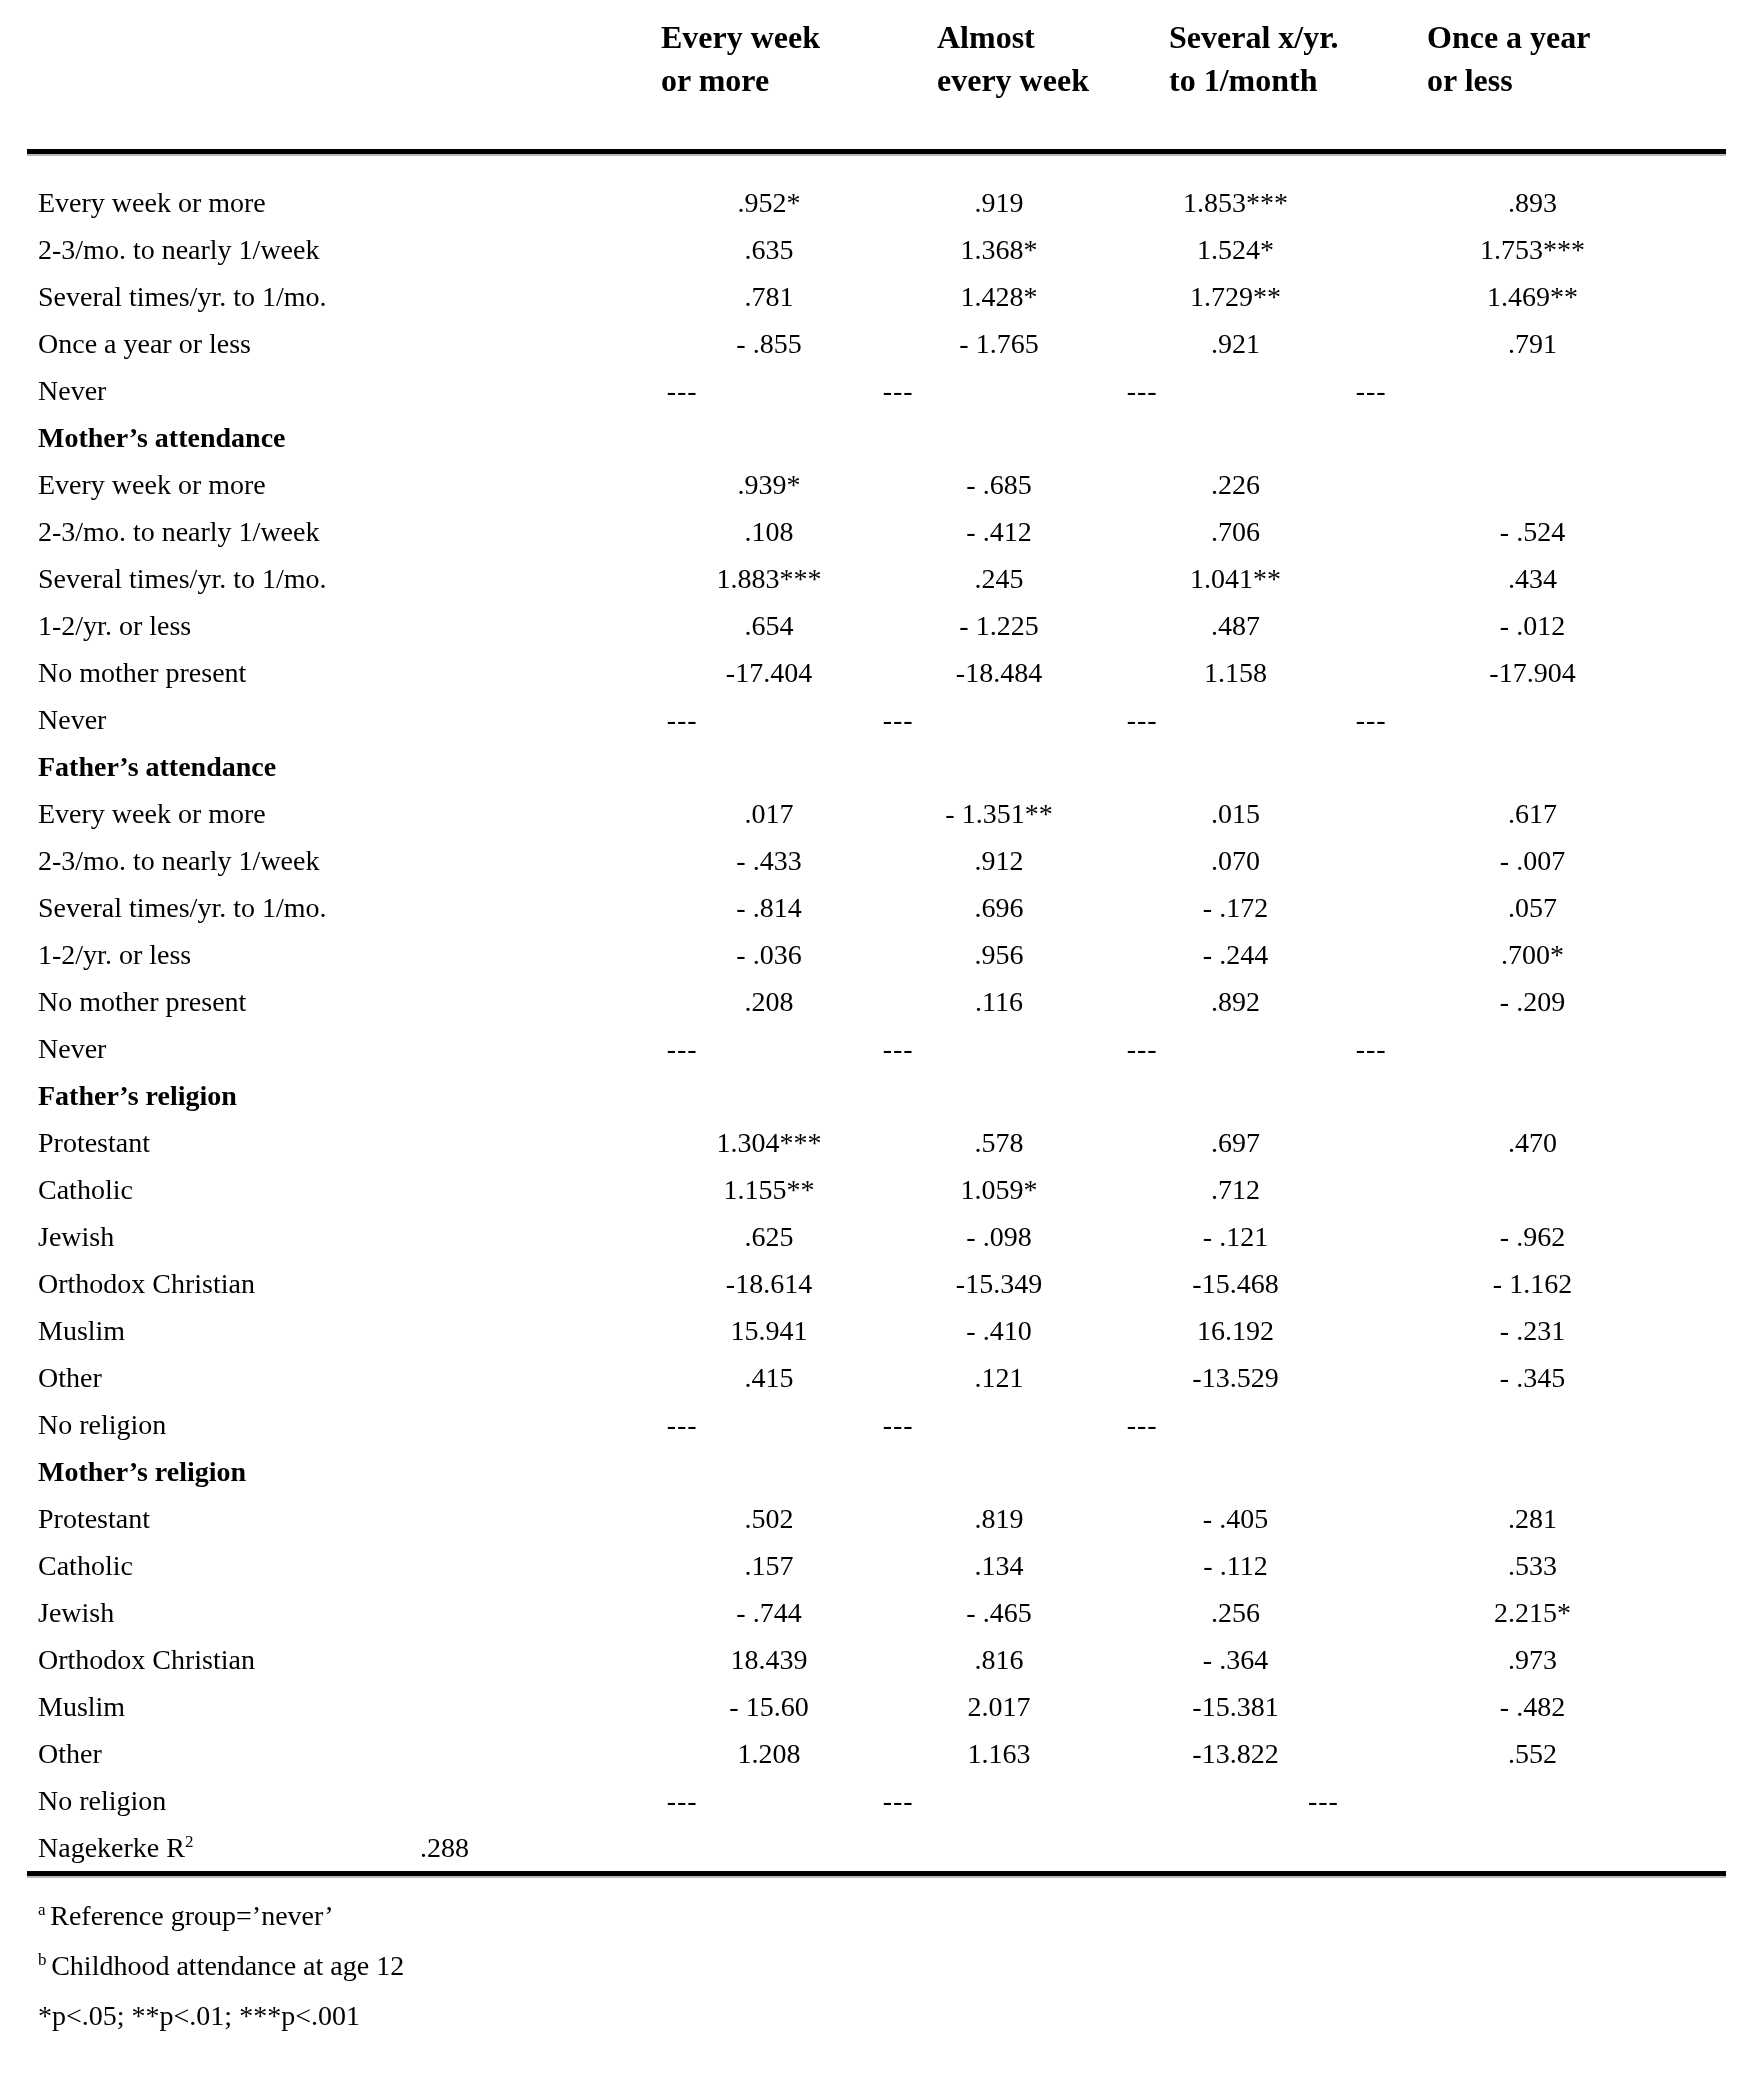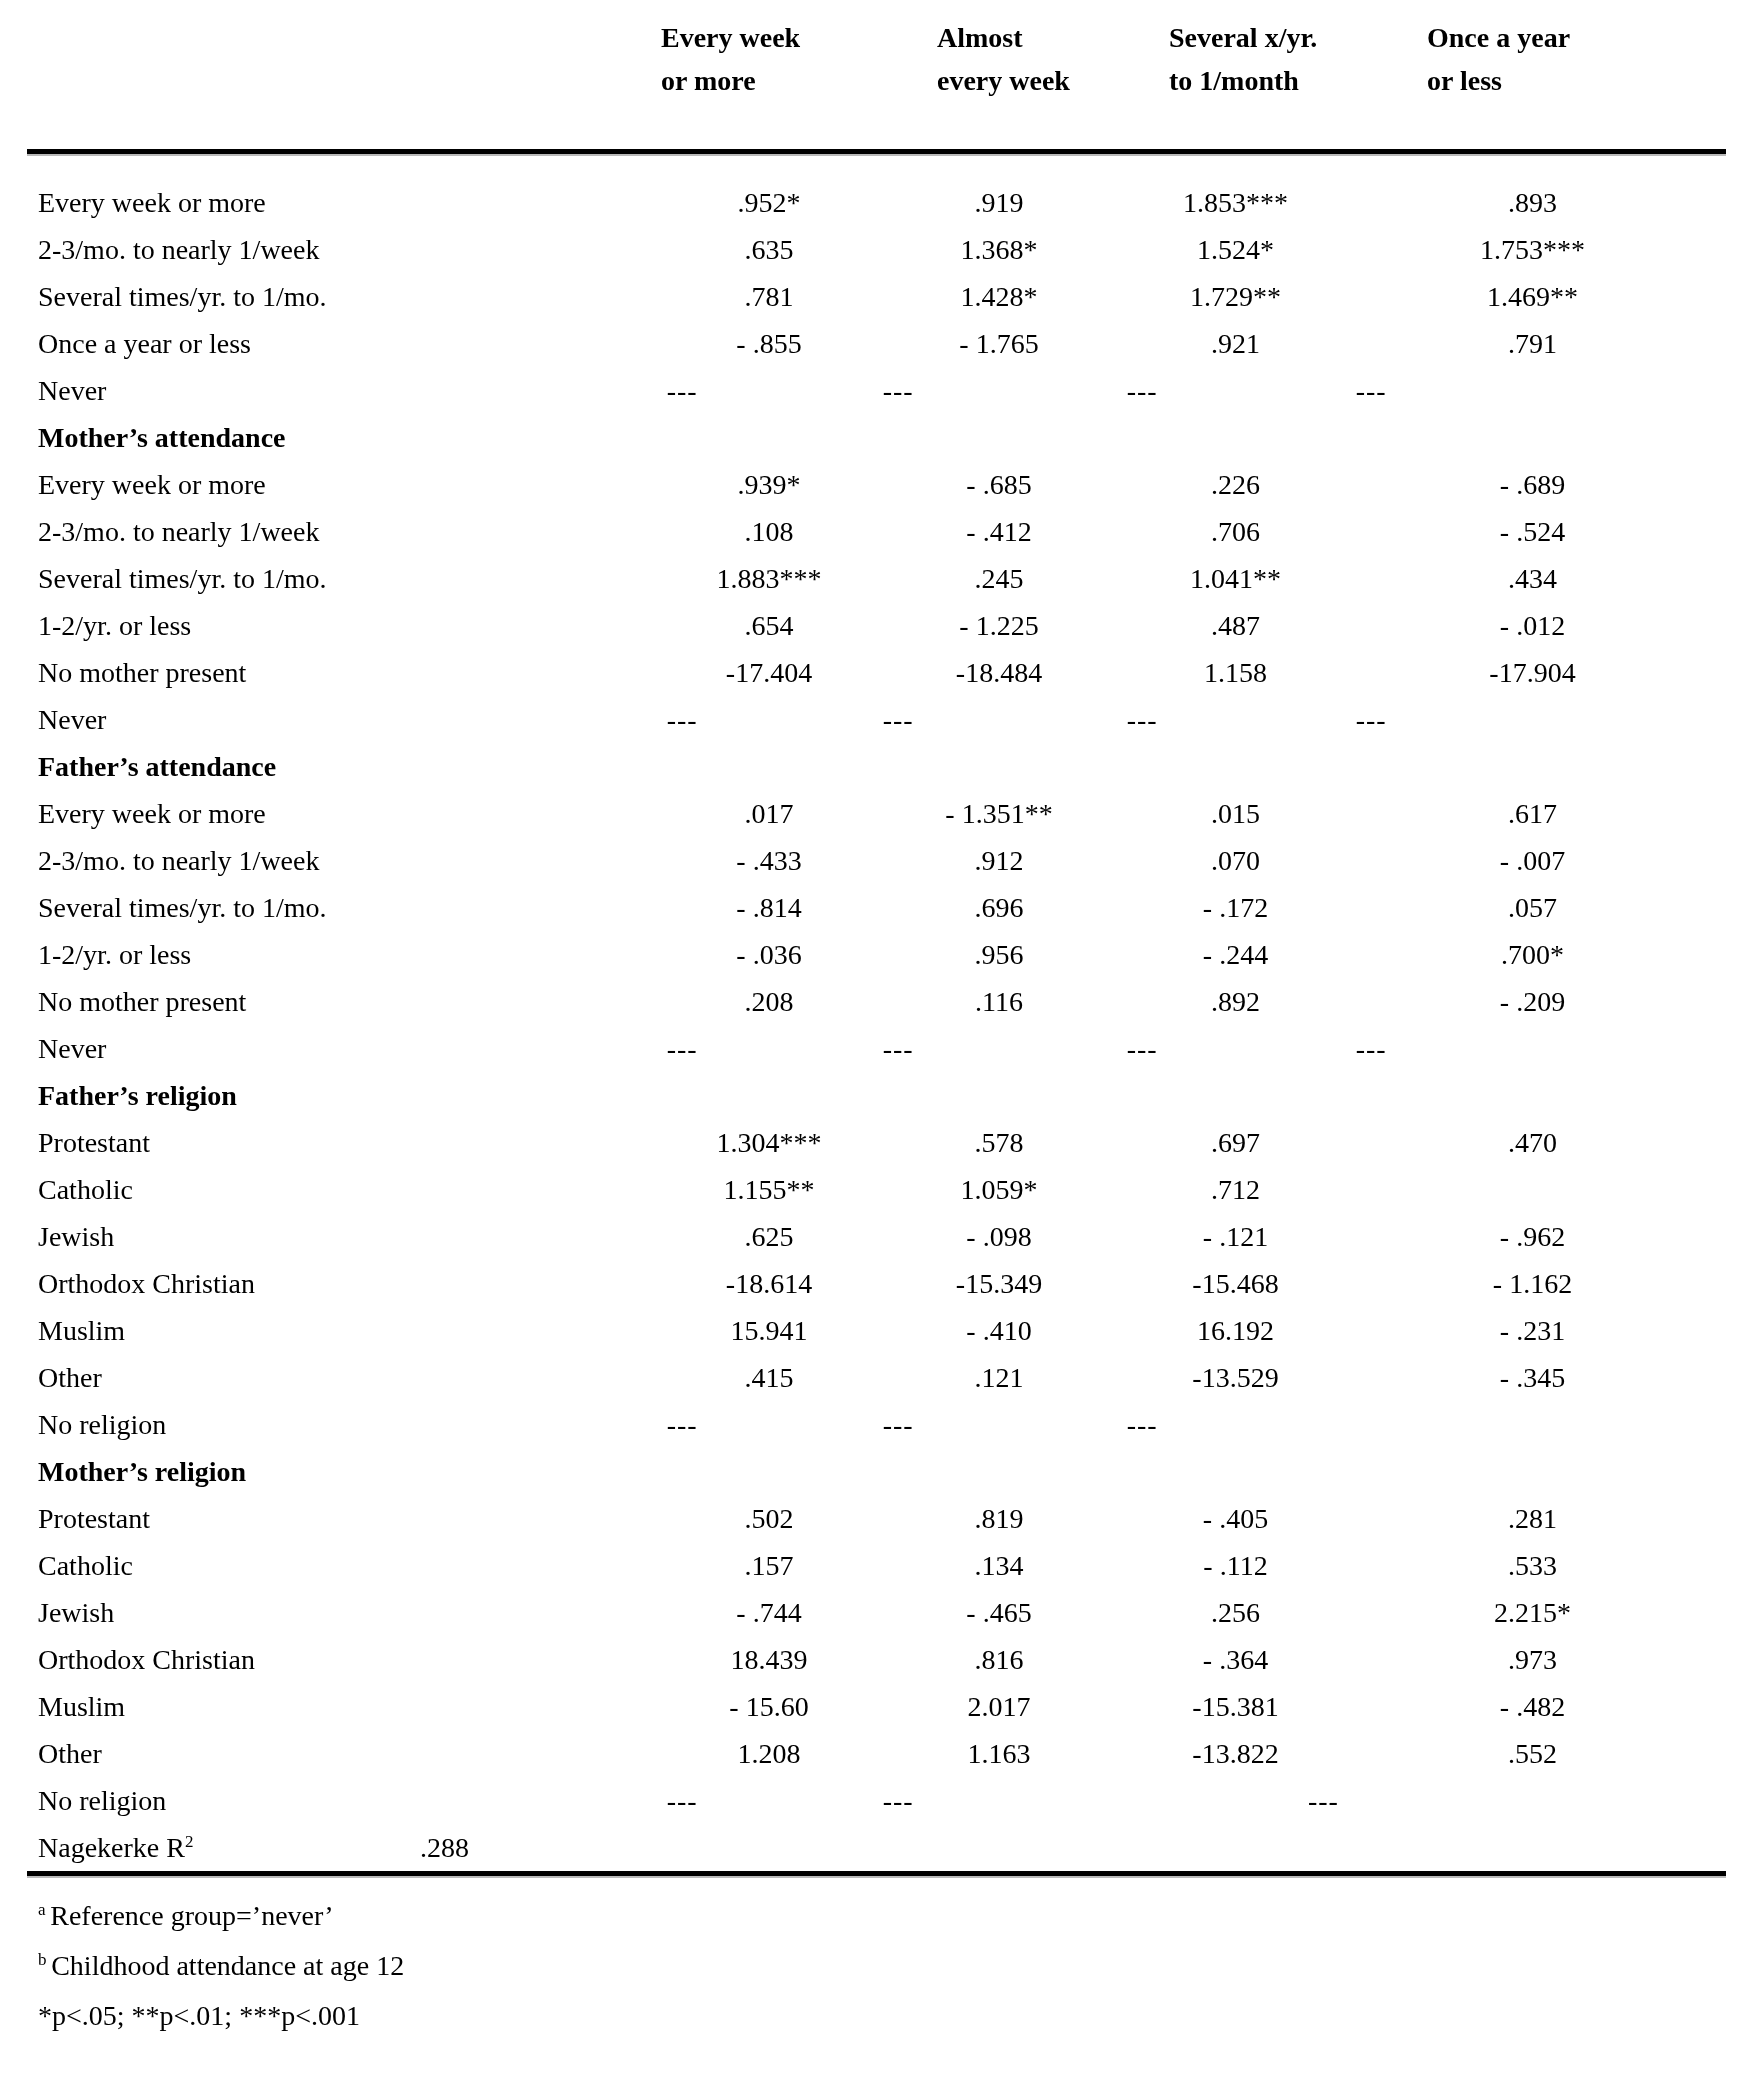--- a/index.html
+++ b/index.html
@@ -10,21 +10,21 @@
     font-size:28px;
   }
   
   .colhead{
     display:grid;
     grid-template-columns:623px 216px 244px 229px 365px;
     padding:16px 38px 0 38px;
     font-weight:bold;
     line-height:43px;
   }
-  .colhead .c{white-space:pre-line;font-size:28px;}
+  .colhead .c{white-space:pre-line;font-size:32px;}
   .colhead .c2{padding-left:60px;}
   .colhead .c3{padding-left:48px;}
   .colhead .c4{padding-left:77px;}
   
   .rule{height:4.7px;background:#000;border-bottom:2.8px solid #b9b9b9;margin:0 27px;}
   .rule.top{margin-top:47px;}
   
   .tbody{padding:23.6px 38px 0 38px;}
   .row{
     display:grid;
@@ -101,21 +101,20 @@
         <div class="num dash">---</div>
       </div>
       <div class="row">
         <div class="sect">Mother’s attendance</div>
       </div>
       <div class="row">
         <div>Every week or more</div>
         <div class="num">.939*</div>
         <div class="num">- .685</div>
         <div class="num">.226</div>
-        <div class="num">- .689</div>
       </div>
       <div class="row">
         <div>2-3/mo. to nearly 1/week</div>
         <div class="num">.108</div>
         <div class="num">- .412</div>
         <div class="num">.706</div>
         <div class="num">- .524</div>
       </div>
       <div class="row">
         <div>Several times/yr. to 1/mo.</div>

